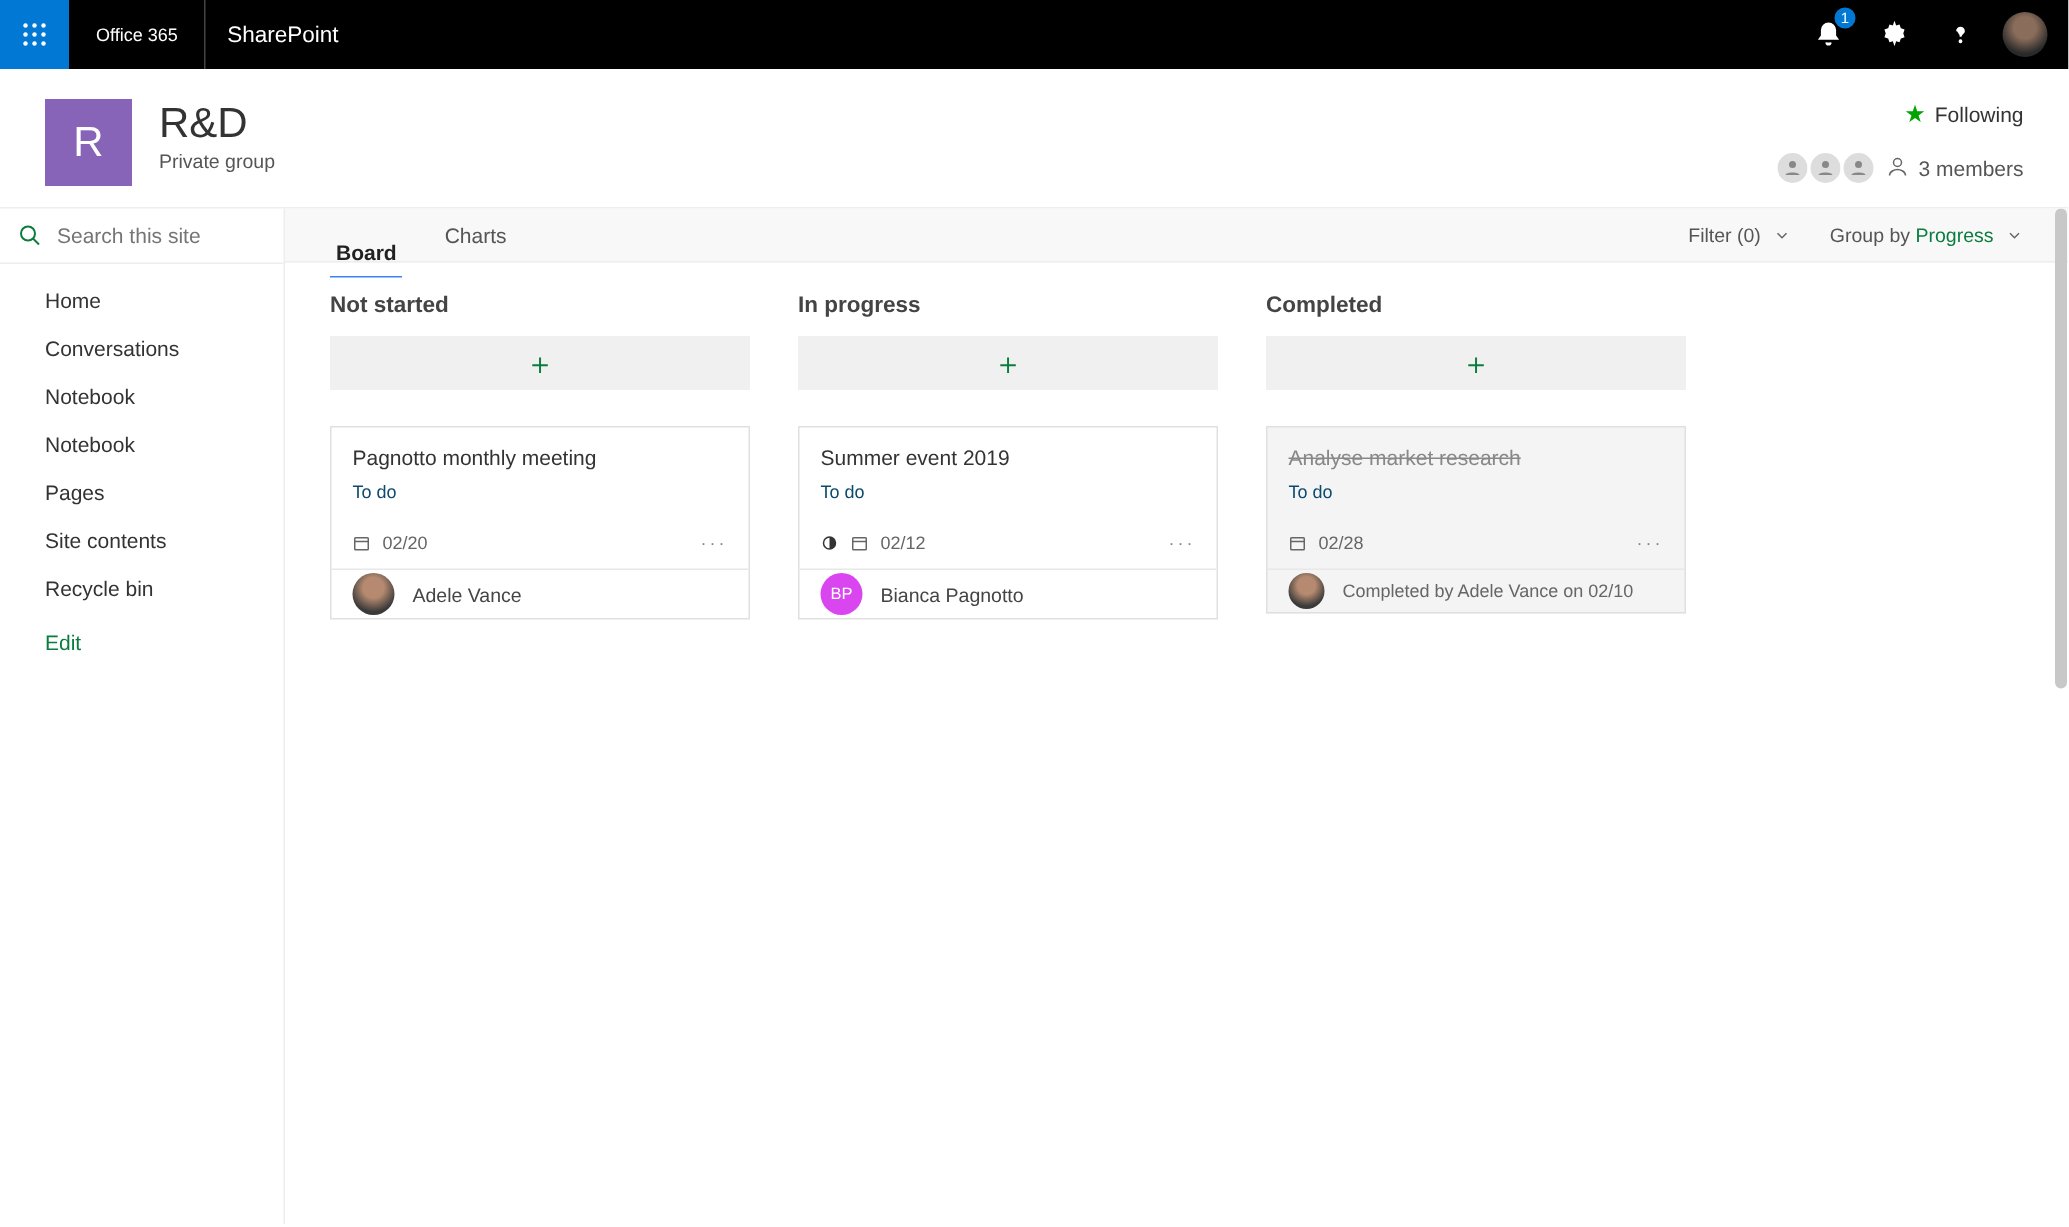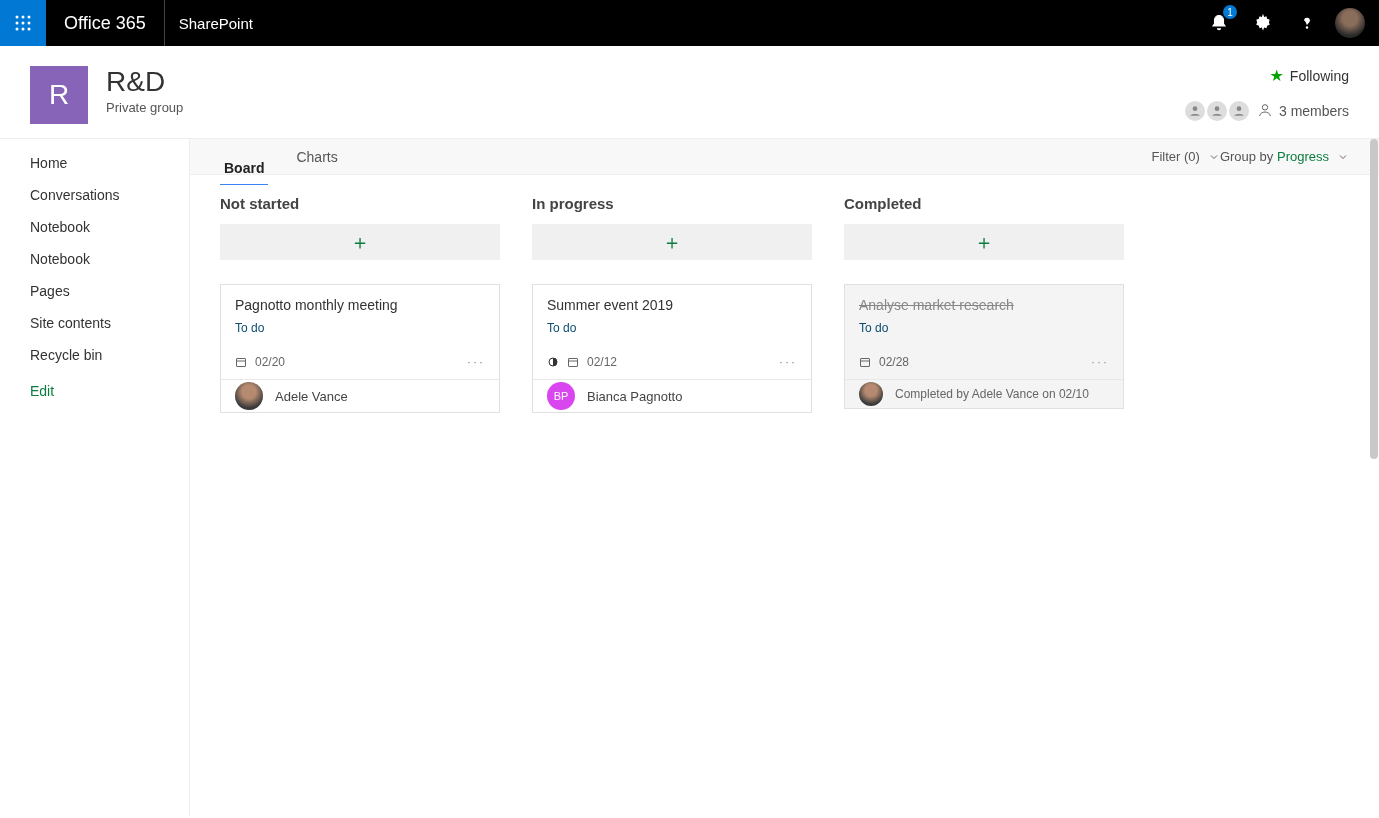--- a/index.html
+++ b/index.html
@@ -1,20 +1,20 @@
 <!DOCTYPE html>
 <html><head>
 <meta charset="utf-8">
 <style>
 * { box-sizing: border-box; margin: 0; padding: 0; }
 body { font-family: "Segoe UI", sans-serif; font-size: 14px; color: #333; background:#fff; overflow:hidden;}
 .top-nav { height:46px; background:#000; display:flex; align-items:center; color:#fff;}
 .waffle { width:46px; height:46px; background:#0078d4; display:flex; align-items:center; justify-content:center; cursor:pointer;}
 .waffle svg { fill:#fff;}
-.brand { padding:0 18px; font-size:18px; border-right:1px solid #444; line-height:46px;}
+.brand { padding:0 18px; font-size:12px; border-right:1px solid #444; line-height:46px;}
 .app-name { padding:0 14px; font-size:15px;}
 .top-right { margin-left:auto; display:flex; align-items:center; gap:12px; padding-right:14px;}
 .icon-btn { width:32px; height:32px; display:flex; align-items:center; justify-content:center; cursor:pointer; position:relative;}
 .icon-btn svg { fill:#fff; stroke:#fff;}
 .badge { position:absolute; top:-2px; right:-2px; background:#0078d4; color:#fff; font-size:10px; border-radius:8px; min-width:14px; height:14px; display:flex; align-items:center; justify-content:center; padding:0 3px;}
 .avatar-img { width:30px; height:30px; border-radius:50%; background: radial-gradient(circle at 50% 35%, #8a6d5b 30%, #2a2a2a 70%); cursor:pointer;}
 
 .site-header { display:flex; align-items:flex-start; padding:20px 30px 14px 30px;}
 .site-logo { width:58px; height:58px; background:#8764b8; color:#fff; font-size:28px; display:flex; align-items:center; justify-content:center; margin-right:18px;}
 .site-title h1 { font-size:28px; font-weight:300; color:#333;}
@@ -32,21 +32,21 @@
 .search-row { display:flex; align-items:center; padding:10px 12px; border-bottom:1px solid #eee; color:#0a7d3e;}
 .search-row input { border:none; outline:none; font-size:14px; margin-left:10px; width:130px; color:#555;}
 .nav-list { padding:8px 0;}
 .nav-item { padding:8px 30px; font-size:14px; color:#333; cursor:pointer;}
 .nav-item.edit { color:#0a7d3e; margin-top:4px;}
 
 .main { flex:1; position:relative; overflow:auto;}
 .tabs-bar { display:flex; align-items:center; padding:0 30px; height:36px; background:#f8f8f8; border-bottom:1px solid #eee;}
 .tab { padding:8px 4px; margin-right:24px; font-size:14px; color:#555; cursor:pointer;}
 .tab.active { font-weight:600; color:#222; border-bottom:1px solid #3b82f6;margin-top:24px;}
-.filters { margin-left:auto; display:flex; align-items:center; color:#555; font-size:13px;}
+.filters { margin-left:auto; display:flex; align-items:center; gap:26px; color:#555; font-size:13px;}
 .filters .drop { display:flex; align-items:center; gap:8px; cursor:pointer;}
 .green { color:#0a7d3e;}
 .chev { width:12px; height:12px; stroke:#666; fill:none;}
 
 .board { display:flex; gap:32px; padding:20px 30px;}
 .column { width:280px;}
 .col-title { font-size:15px; font-weight:600; color:#444; margin-bottom:12px;}
 .add-btn { height:36px; background:#f0f0f0; display:flex; align-items:center; justify-content:center; cursor:pointer; margin-bottom:24px;}
 .add-btn .plus { color:#0a7d3e; font-size:20px; font-weight:300;}
 .card { border:1px solid #e0e0e0; background:#fff; margin-bottom:16px;}
@@ -144,20 +144,27 @@
             <path d="M4 21c0-4 5-6 8-6s8 2 8 6"></path>
           </svg></span>
       <span>3 members</span>
     </div>
   </div>
 </div>
 
 <div class="layout">
 
   <div class="sidebar">
+    <div class="search-row">
+      <svg width="16" height="16" viewBox="0 0 24 24" fill="none" stroke="#0a7d3e" stroke-width="2">
+          <circle cx="10" cy="10" r="7"></circle>
+          <line x1="21" y1="21" x2="15" y2="15"></line>
+        </svg>
+      <input type="text" placeholder="Search this site" style="">
+    </div>
     <div class="nav-list">
       <div class="nav-item">Home</div>
       <div class="nav-item">Conversations</div>
       <div class="nav-item">Notebook</div>
       <div class="nav-item">Notebook</div>
       <div class="nav-item">Pages</div>
       <div class="nav-item">Site contents</div>
       <div class="nav-item">Recycle bin</div>
       <div class="nav-item edit">Edit</div>
     </div>

